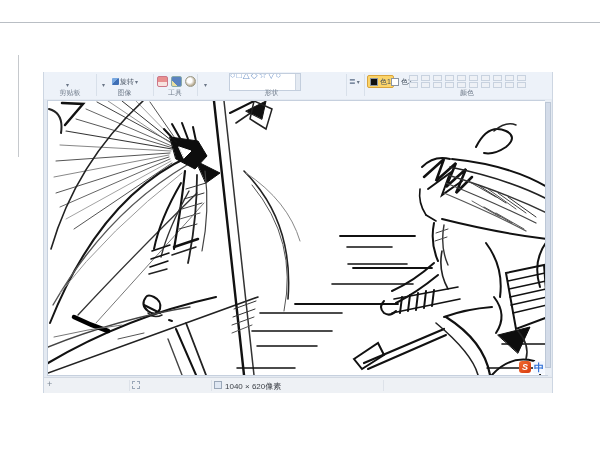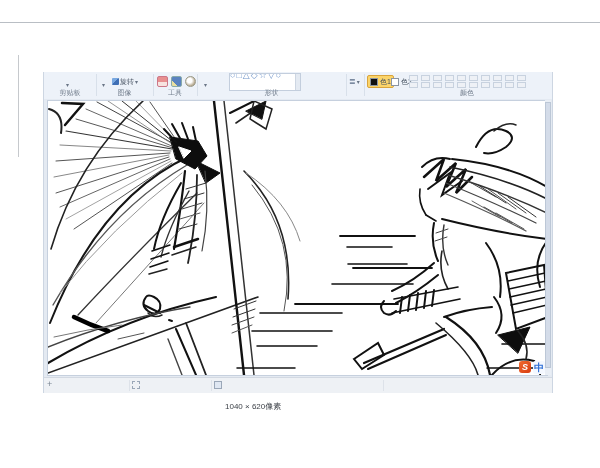--- a/index.html
+++ b/index.html
@@ -40,21 +40,21 @@
   #canvas{position:absolute;left:3px;top:1px;width:499px;height:274px;background:#fff;border:1px solid #c6d0de;box-sizing:content-box;}
   #canvas svg{position:absolute;left:0;top:0;}
   #vscroll{position:absolute;right:1px;top:1px;width:6px;height:275px;background:#e9eef5;}
   #vthumb{position:absolute;left:0;top:2px;width:6px;height:266px;background:#d4dce9;border:1px solid #bcc7d6;box-sizing:border-box;}
 
   
   #statusbar{position:absolute;left:0;top:305px;width:508px;height:15px;background:#eef1f5;border-top:1px solid #d3d9e2;}
   .st-sep{position:absolute;top:2px;width:1px;height:11px;background:#dde2e9;}
   .st-ico{position:absolute;top:3px;width:8px;height:8px;border:1px solid #9aa7b8;box-sizing:border-box;}
   #plus{position:absolute;left:3px;top:1px;font-size:9px;color:#7b8794;}
-  #sizetext{position:absolute;left:181px;top:3px;font-size:8px;color:#3a3f46;white-space:nowrap;margin-top:20px;}
+  #sizetext{position:absolute;left:181px;top:3px;font-size:8px;color:#3a3f46;white-space:nowrap;}
 
   
   #ime{position:absolute;left:519px;top:361px;display:flex;gap:2px;}
   #sogou{width:12px;height:12px;background:linear-gradient(135deg,#f06a30,#d83c10);border-radius:3px;
          color:#fff;font-size:9px;font-weight:bold;font-style:italic;text-align:center;line-height:12px;}
   #imemode{width:12px;height:13px;background:#f4f8ff;border-radius:2px;color:#2f6fd6;font-size:10px;
            font-weight:bold;text-align:center;line-height:13px;}
 </style>
 </head>
 <body>

